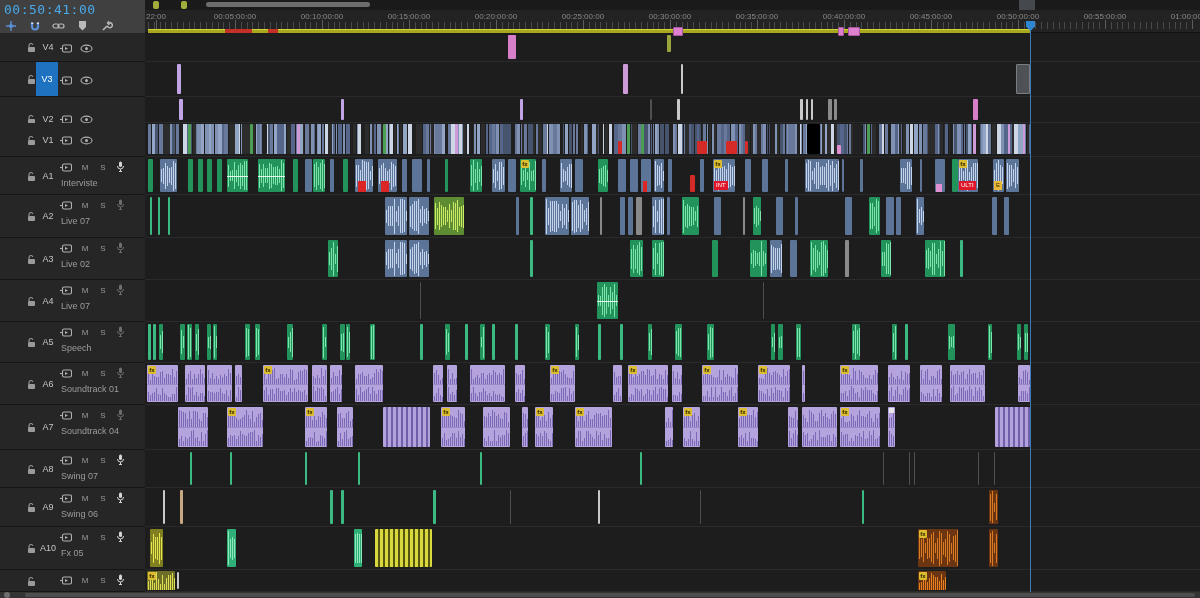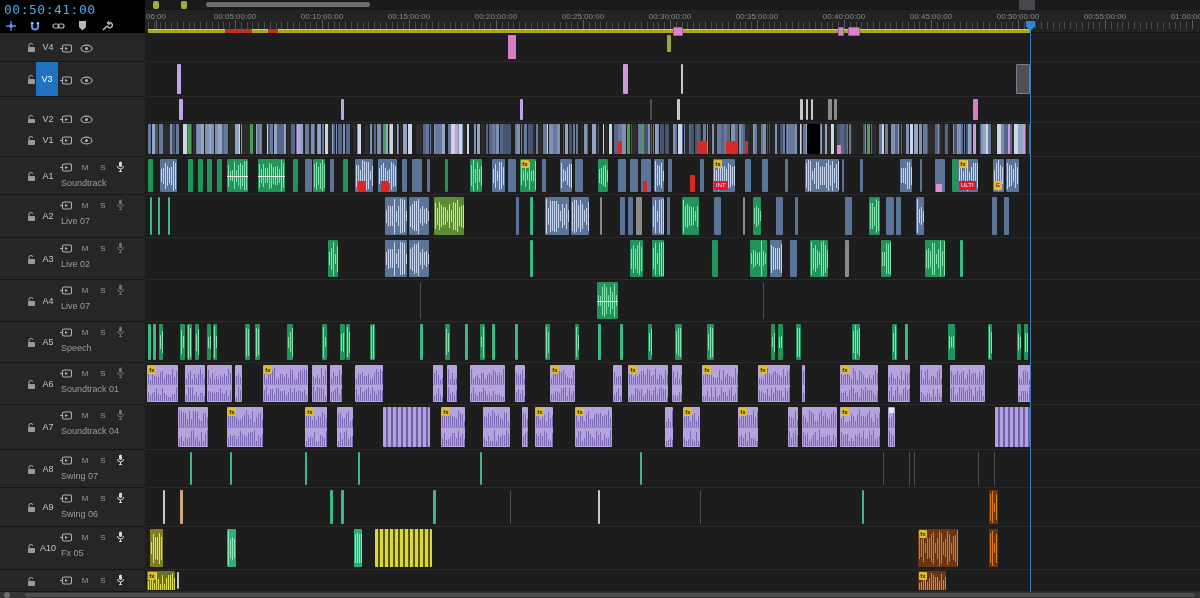--- a/index.html
+++ b/index.html
@@ -1,20 +1,20 @@
 <!DOCTYPE html>
 <html><head>
 <meta charset="utf-8">
 <style>
   html,body{margin:0;padding:0;background:#111;}
   #app{position:relative;width:1200px;height:598px;background:#1d1d1d;overflow:hidden;
        font-family:"Liberation Sans",sans-serif;-webkit-font-smoothing:none;}
   
   #leftpanel{position:absolute;left:0;top:0;width:145px;height:592px;background:#262626;z-index:5;}
-  #lefttop{position:absolute;left:0;top:0;width:145px;height:33px;background:#000000;border-bottom:6px solid #ec4899;}
+  #lefttop{position:absolute;left:0;top:0;width:145px;height:33px;background:#404040;border-bottom:6px solid #ec4899;}
   #timecode{position:absolute;left:4px;top:2px;font-family:"DejaVu Sans Mono",monospace;
             font-size:13px;letter-spacing:.5px;color:#49a8e8;}
   #toolbar{position:absolute;left:4px;top:19px;height:14px;display:flex;gap:11px;align-items:center;}
   .tbtn{width:13px;height:13px;display:flex;align-items:center;justify-content:center;}
   .trackhead{position:absolute;left:0;width:145px;background:#262626;border-bottom:1px solid #151515;box-sizing:border-box;}
   .lockic{position:absolute;left:26px;top:50%;margin-top:-5px;}
   .tname{position:absolute;left:37px;top:50%;transform:translateY(-50%);width:22px;height:16px;
          line-height:16px;text-align:center;font-size:9px;color:#c6c6c6;}
   .tname.sel{background:#1f72bf;color:#fff;height:100%;top:0;transform:none;line-height:inherit;
              display:flex;align-items:center;justify-content:center;}
@@ -210,21 +210,21 @@
             <div class="msbtn">M</div>
             <div class="msbtn">S</div>
             <div>
               <svg width="9" height="12" viewBox="0 0 9 12">
                 <rect x="3" y="0.5" width="3" height="5.5" rx="1.5" fill="#d6d6d6"></rect>
                 <path d="M1.5 5a3 3 0 0 0 6 0" fill="none" stroke="#d6d6d6" stroke-width="1"></path>
                 <path d="M4.5 8v2M3 10.5h3" stroke="#d6d6d6" stroke-width="1"></path>
               </svg>
             </div>
           </div>
-          <div class="sublabel">Soundtrack</div>
+          <div class="sublabel">Interviste</div>
         </div>
         <div class="trackhead" style="top: 195px; height: 43px;">
           <div class="lockic">
             <svg width="11" height="11" viewBox="0 0 11 11">
               <path d="M3 5V3.4a2 2 0 0 1 3.9-.5" fill="none" stroke="#9a9a9a" stroke-width="1.1"></path>
               <rect x="2" y="5" width="7" height="5" rx="1" fill="#9a9a9a"></rect>
             </svg>
           </div>
           <div class="tname">A2</div>
           <div class="hicons">
@@ -503,21 +503,21 @@
 
   <div id="timeline">
     <div id="toplane">
         <div class="seqmarker" style="left: 8px;"></div>
         <div class="seqmarker" style="left: 36px;"></div>
         <div id="hscroll" style="left: 61px; width: 164px;"></div>
       </div>
     <div id="pheadzone" style="left: 874px; width: 16px;"></div>
       <div id="ruler">
         <div id="tickband"></div>
-        <div class="rlabel" style="left: 11px;">06:00</div>
+        <div class="rlabel" style="left: 11px;">22:00</div>
         <div class="majtick" style="left: 11px;"></div>
         <div class="rlabel" style="left: 90px;">00:05:00:00</div>
         <div class="majtick" style="left: 90px;"></div>
         <div class="rlabel" style="left: 177px;">00:10:00:00</div>
         <div class="majtick" style="left: 177px;"></div>
         <div class="rlabel" style="left: 264px;">00:15:00:00</div>
         <div class="majtick" style="left: 264px;"></div>
         <div class="rlabel" style="left: 351px;">00:20:00:00</div>
         <div class="majtick" style="left: 351px;"></div>
         <div class="rlabel" style="left: 438px;">00:25:00:00</div>

